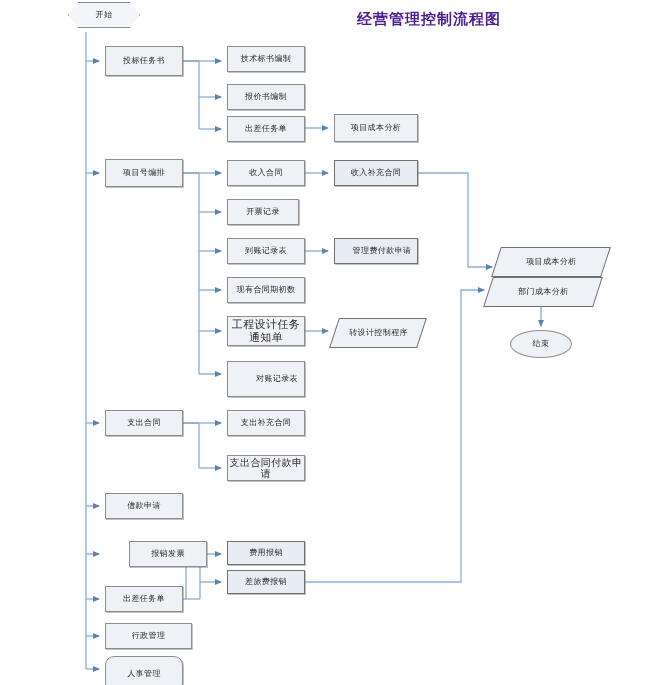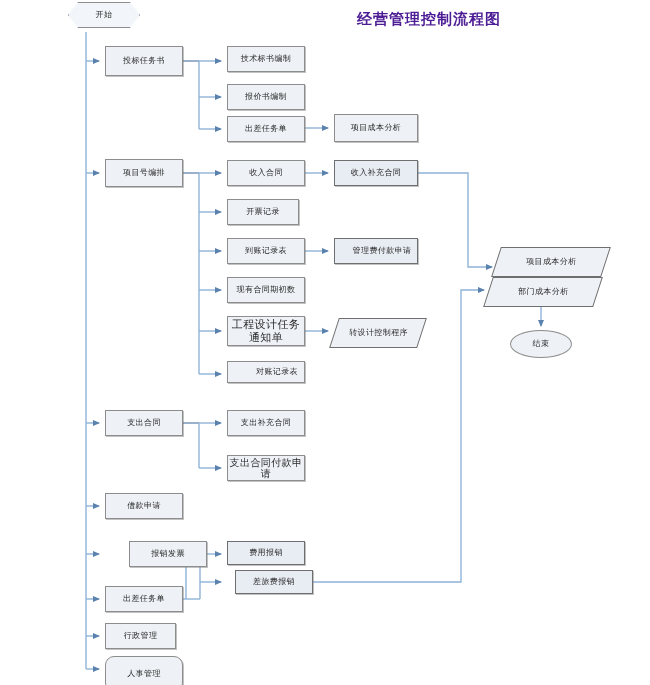--- a/index.html
+++ b/index.html
@@ -211,21 +211,21 @@
   </div>
 
   <div class="node box" style="left:227px; top:316px; width:78px; height:30px; font-size:11px;">
     <span>工程设计任务通知单</span>
   </div>
 
   <div class="node para" style="left:334px; top:318px; width:88px; height:30px;">
     <span>转设计控制程序</span>
   </div>
 
-  <div class="node box" style="left:227px; top:361px; width:78px; height:22px;padding-left:22px;">
+  <div class="node box" style="left:227px; top:361px; width:78px; height:36px;padding-left:22px;">
     <span>对账记录表</span>
   </div>
 
   <div class="node para" style="left:496px; top:247px; width:110px; height:30px;">
     <span>项目成本分析</span>
   </div>
 
   <div class="node para" style="left:488px; top:277px; width:110px; height:30px;">
     <span>部门成本分析</span>
   </div>
@@ -251,29 +251,29 @@
   </div>
 
   <div class="node box" style="left:105px; top:541px; width:78px; height:26px;margin-left:24px;">
     <span>报销发票</span>
   </div>
 
   <div class="node box box-strong" style="left:227px; top:541px; width:78px; height:24px;">
     <span>费用报销</span>
   </div>
 
-  <div class="node box box-strong" style="left:235px; top:570px; width:78px; height:24px;">
+  <div class="node box box-strong" style="left:227px; top:570px; width:78px; height:24px;">
     <span>差旅费报销</span>
   </div>
 
   <div class="node box" style="left:105px; top:586px; width:78px; height:26px;">
     <span>出差任务单</span>
   </div>
 
-  <div class="node box" style="left:105px; top:623px; width:71px; height:26px;">
+  <div class="node box" style="left:105px; top:623px; width:87px; height:26px;">
     <span>行政管理</span>
   </div>
 
   <div class="node box" style="left:105px; top:656px; width:78px; height:36px;border-radius:9px;">
     <span>人事管理</span>
   </div>
 
 </div>
 
 </body></html>

